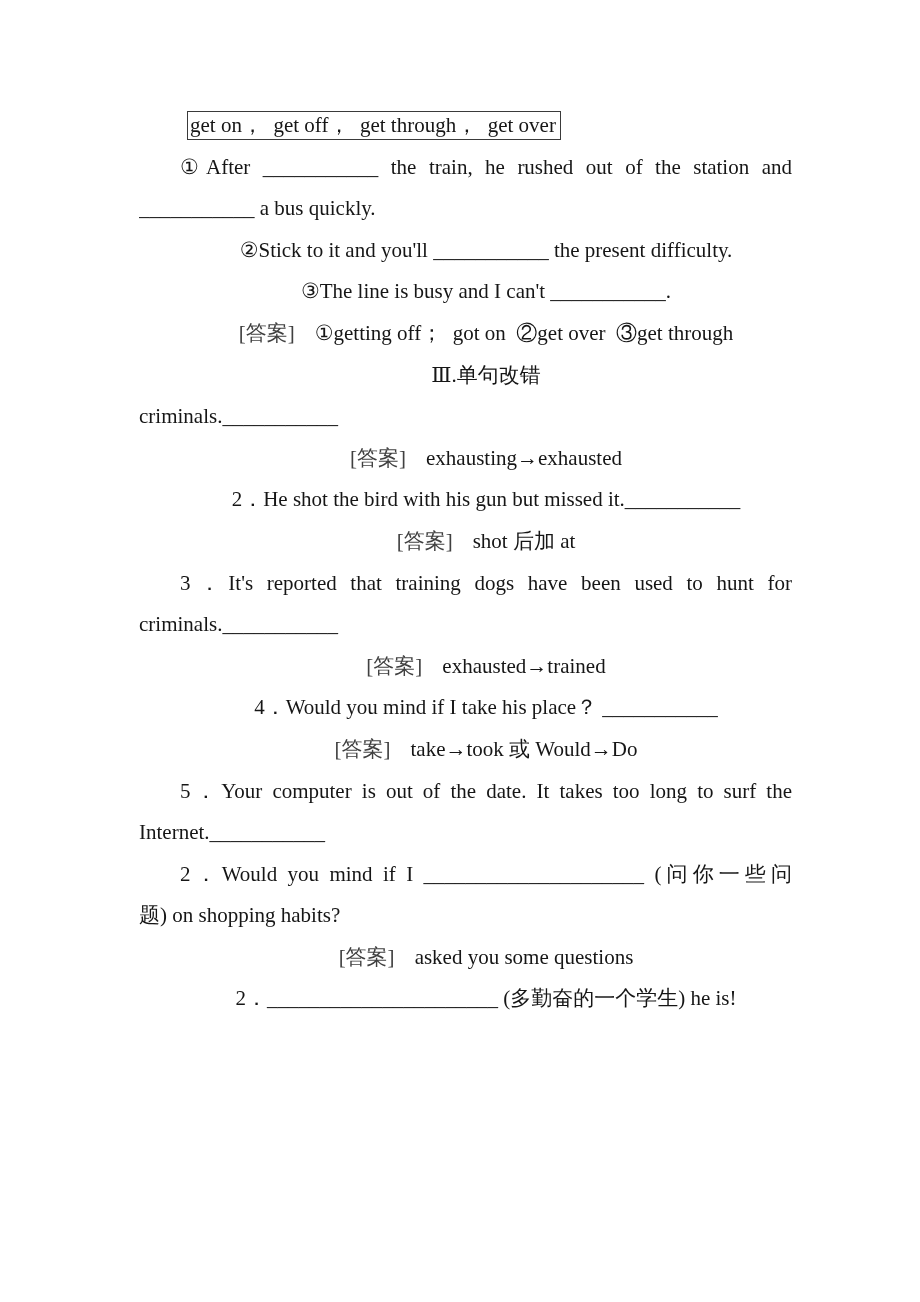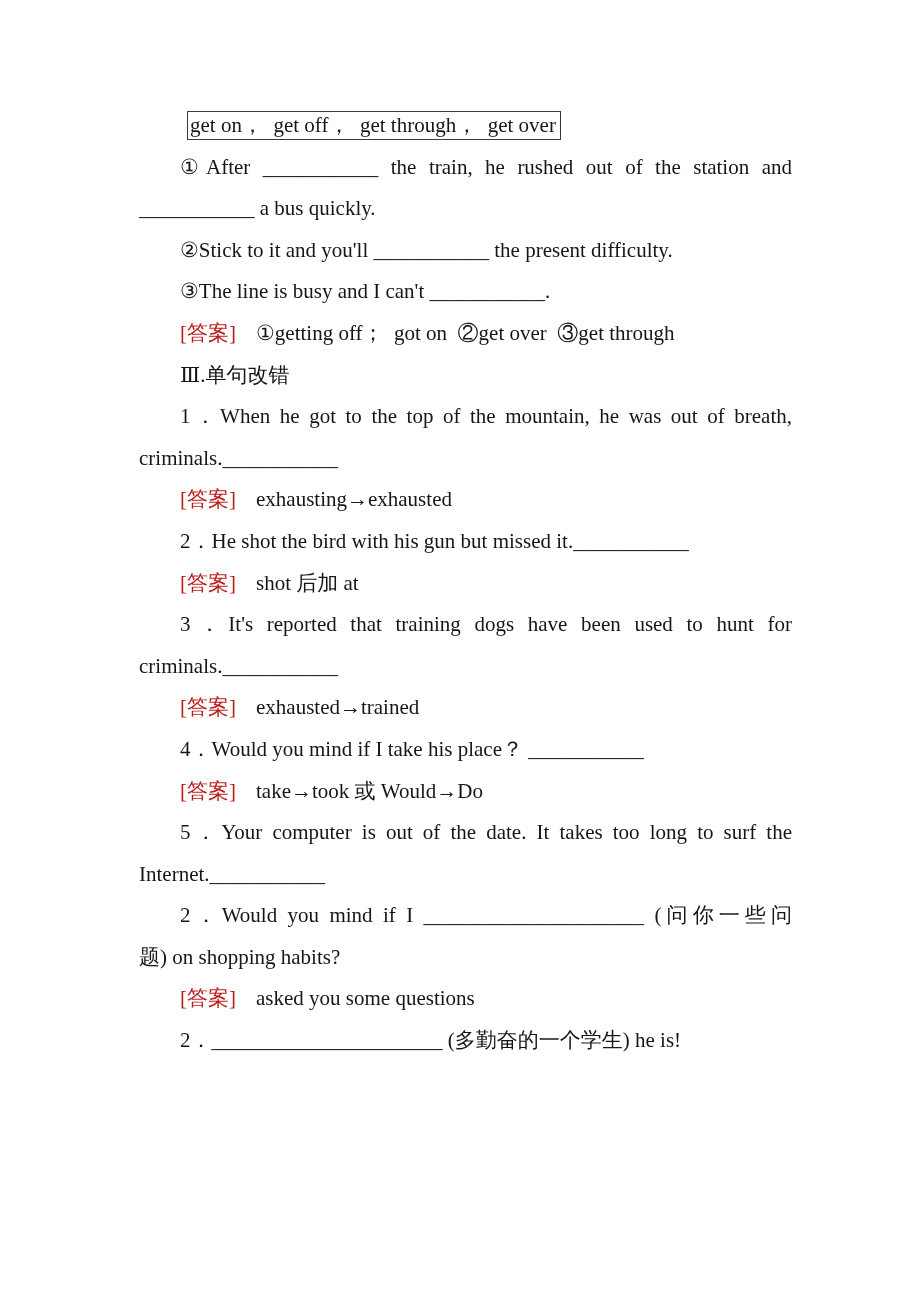--- a/index.html
+++ b/index.html
@@ -16,51 +16,50 @@
   .content {
     padding: 105px 128px 0 139px;
   }
   .line {
     height: 41.6px;
     line-height: 41.6px;
     white-space: pre-wrap;
     overflow: hidden;
     text-align: left;
   }
-  .indent { text-indent: 41px; }
+  .indent { text-indent: 41px; text-align: center; }
   .wb-line { text-indent: 48px; }
   .jfull {
     text-align: justify;
     -moz-text-align-last: justify;
     text-align-last: justify;
   }
   .word-box {
     border: 1px solid #3a3a3a;
     padding: 1px 4px 2px 2px;
   }
-  .ans-label { color: #b91c1c; font-family: Liberation Serif, serif; }
+  .ans-label { color: #404040; font-family: Liberation Serif, serif; }
   .ans-text { padding-left: 20px; }
 </style>
 </head>
 <body>
 
 <div class="page">
   <div class="content">
 
     <div class="line wb-line"><span class="word-box">get on，  get off，  get through，  get over</span></div>
 
     <div class="line indent jfull">①After ___________ the train, he rushed out of the station and</div>
     <div class="line">___________ a bus quickly.</div>
     <div class="line indent">②Stick to it and you'll ___________ the present difficulty.</div>
     <div class="line indent">③The line is busy and I can't ___________.</div>
     <div class="line indent"><span class="ans-label">[答案]</span><span class="ans-text">①getting off；  got on  ②get over  ③get through</span></div>
 
     <div class="line indent">Ⅲ.单句改错</div>
 
-    <div class="line indent jfull">1．When he got to the top of the mountain, he was out of breath,</div>
     <div class="line">criminals.___________</div>
     <div class="line indent"><span class="ans-label">[答案]</span><span class="ans-text">exhausting→exhausted</span></div>
 
     <div class="line indent">2．He shot the bird with his gun but missed it.___________</div>
     <div class="line indent"><span class="ans-label">[答案]</span><span class="ans-text">shot 后加 at</span></div>
 
     <div class="line indent jfull">3．It's reported that training dogs have been used to hunt for</div>
     <div class="line">criminals.___________</div>
     <div class="line indent"><span class="ans-label">[答案]</span><span class="ans-text">exhausted→trained</span></div>
 

